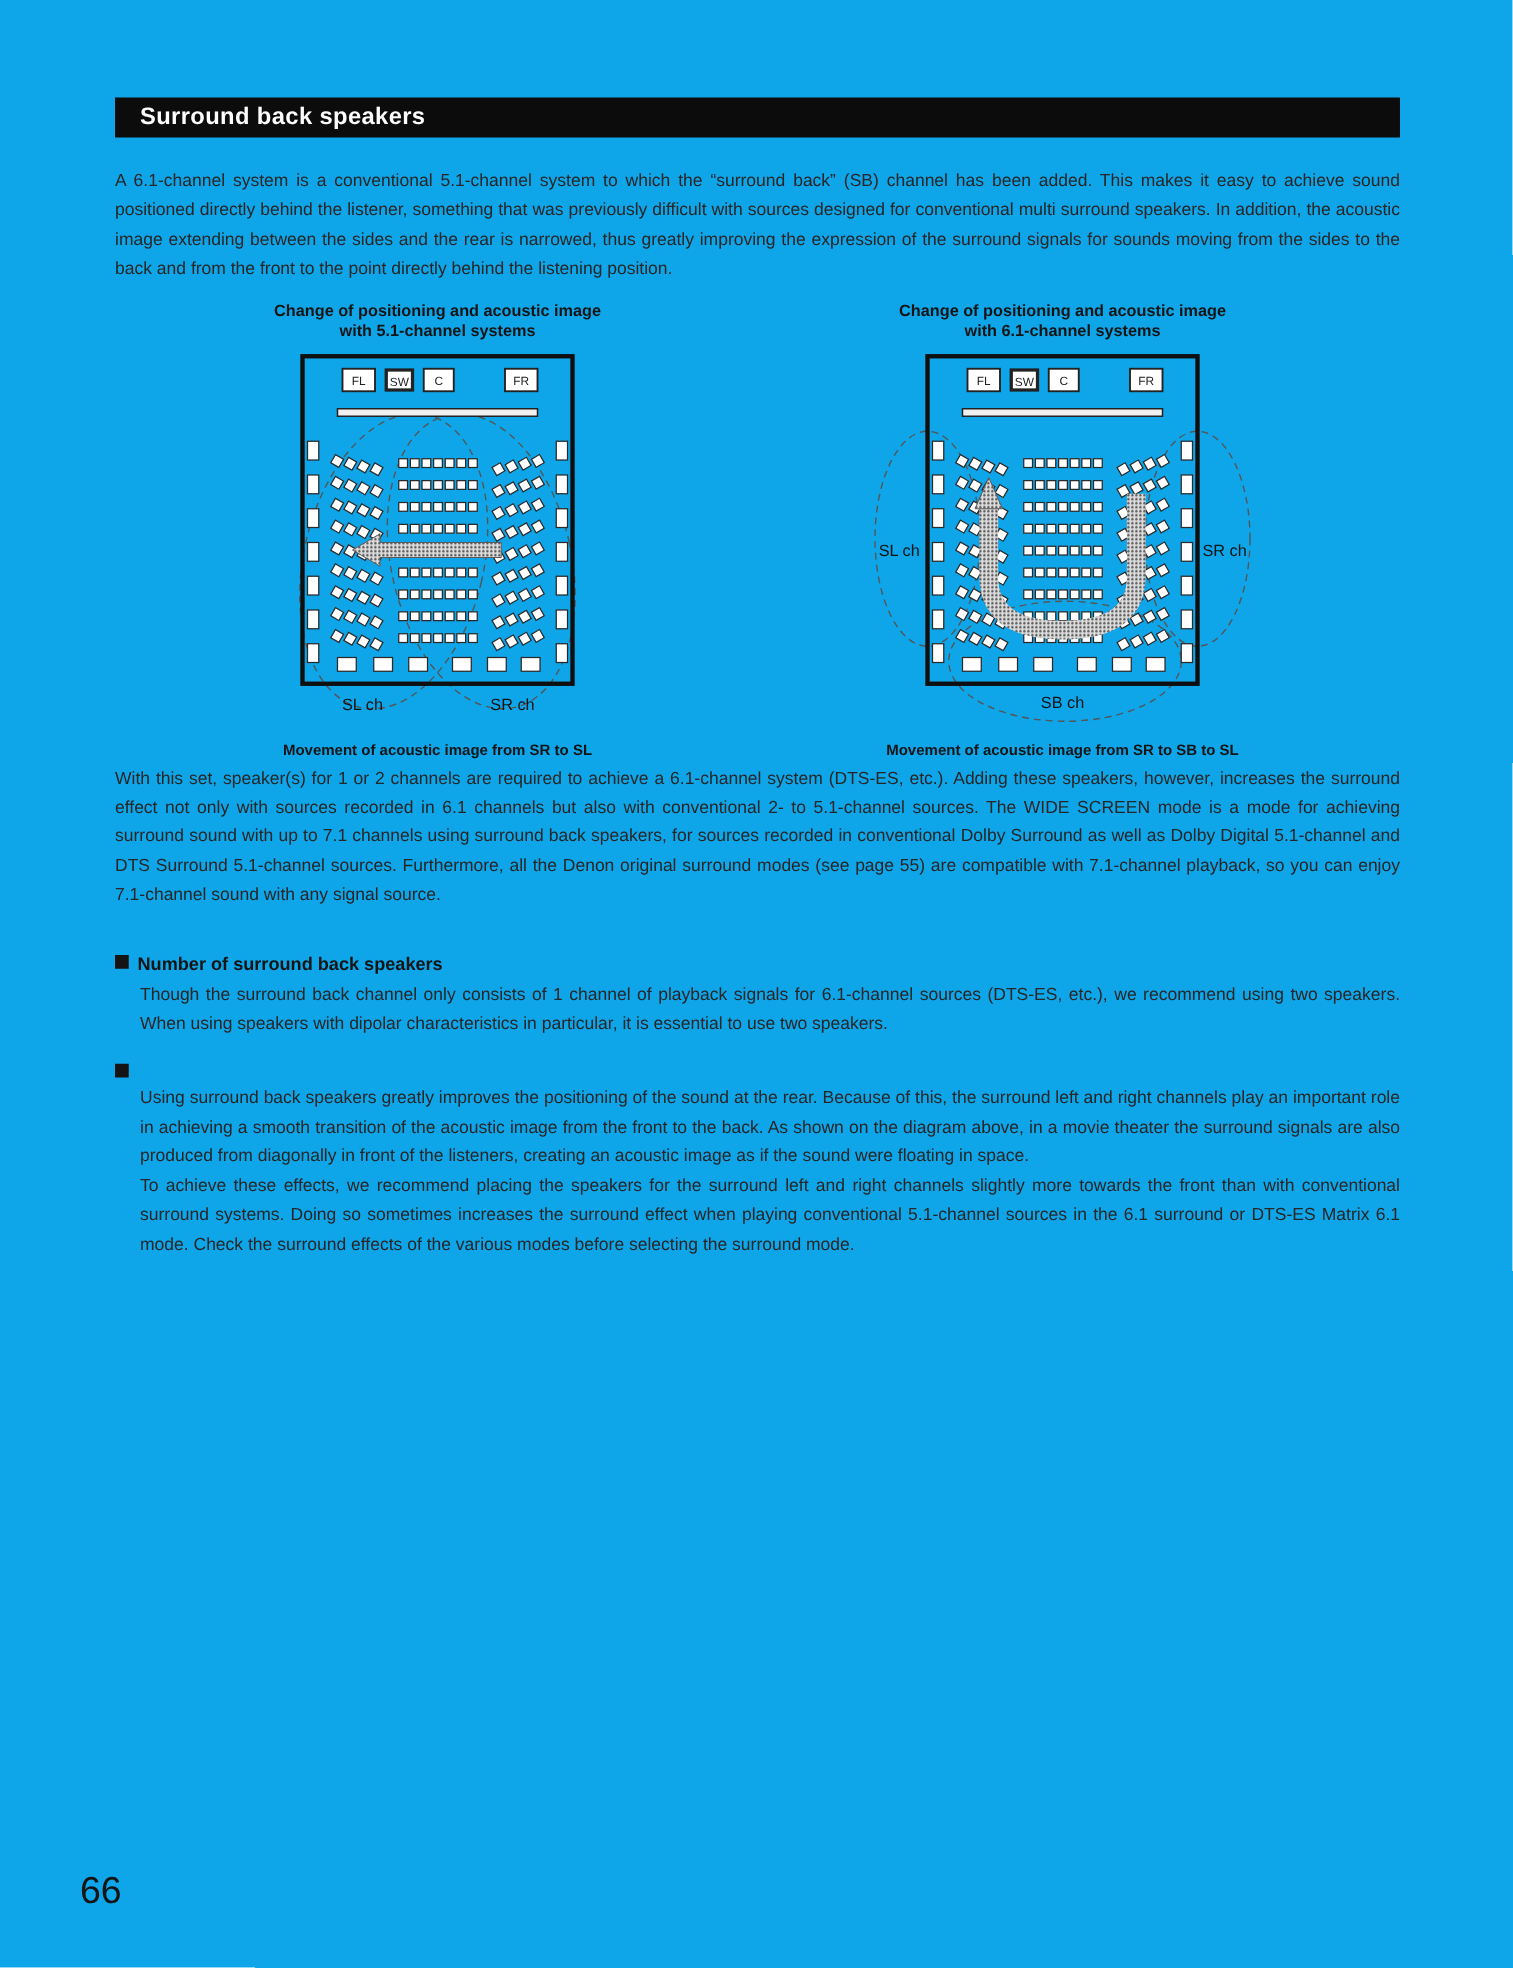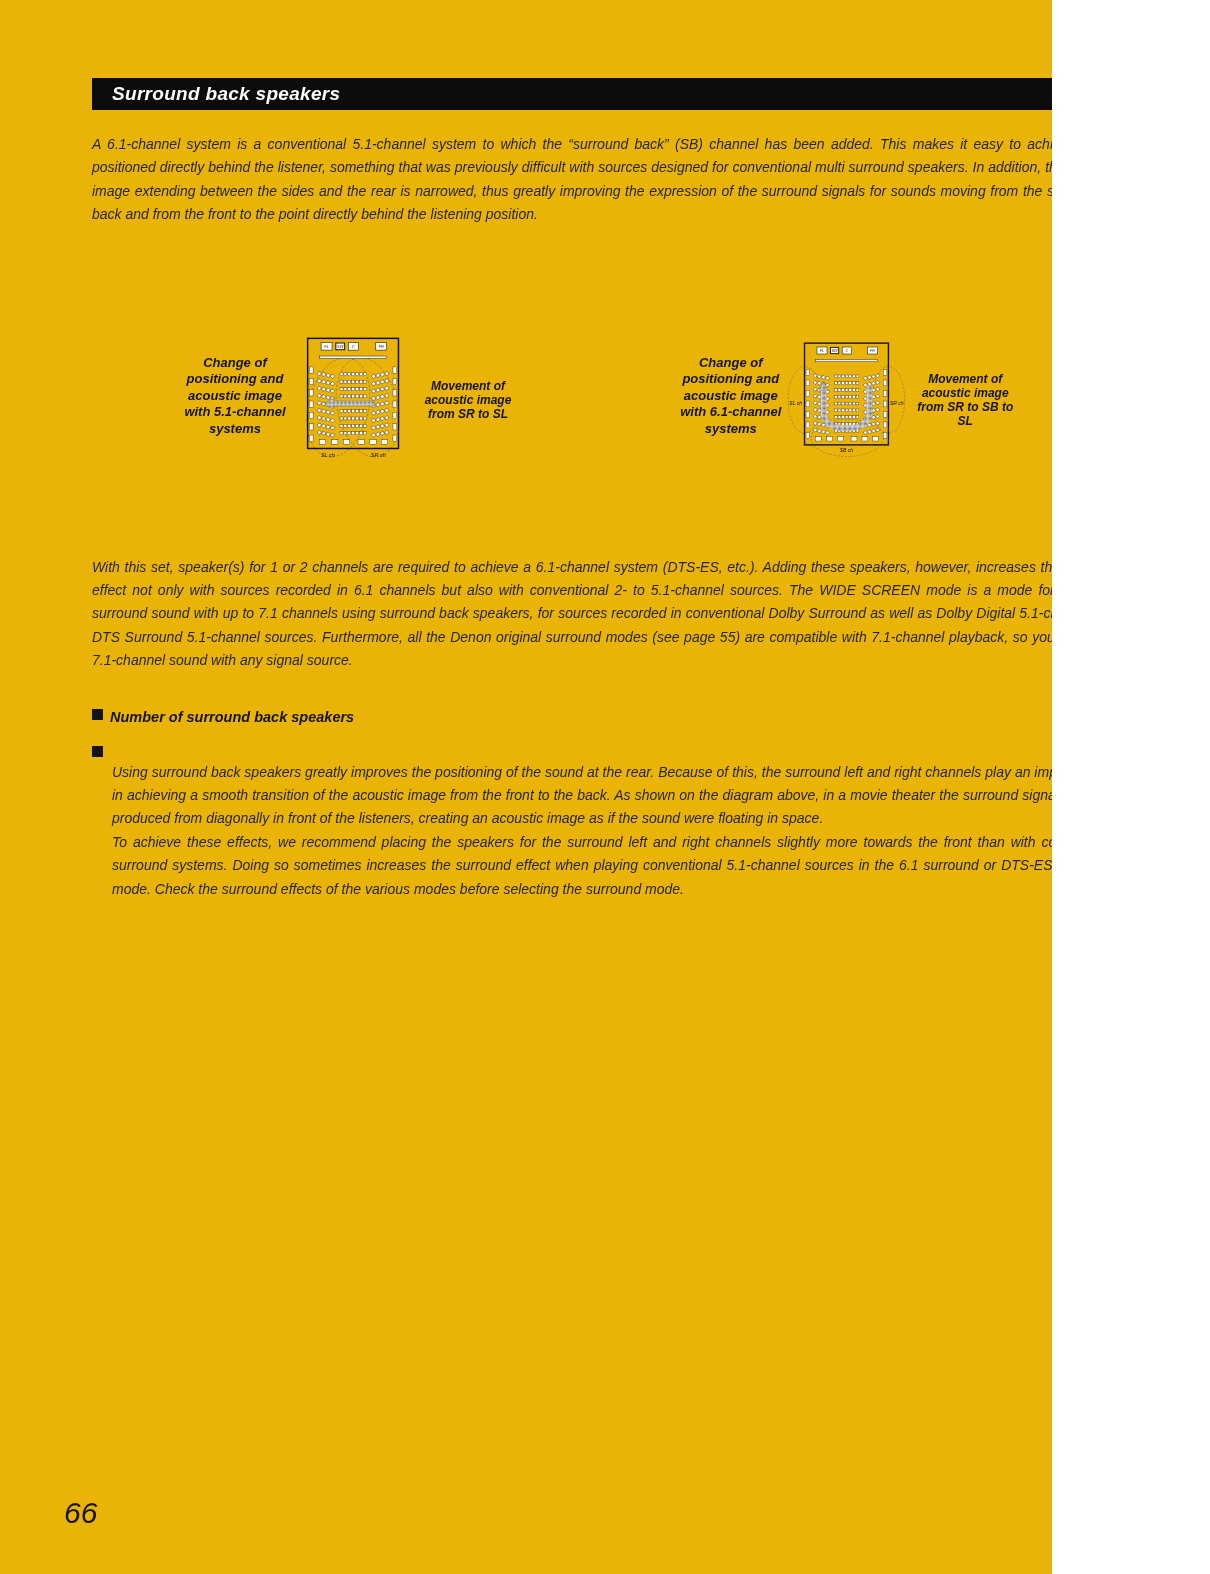--- a/index.html
+++ b/index.html
@@ -1,26 +1,26 @@
 <!DOCTYPE html>
 <html><head>
 <meta charset="utf-8">
 <style>
   html,body{margin:0;padding:0;background:#fff;}
-  .page{position:relative;width:1052px;height:1574px;background:#eab308;
-        font-family:"Liberation Sans",sans-serif;color:#222;overflow:hidden;font-style:italic;}
+  .page{position:relative;width:1210px;height:1574px;background:#0ea5e9;
+        font-family:"Liberation Sans",sans-serif;color:#222;overflow:hidden;}
   .content{position:absolute;left:92px;top:78px;width:1028px;}
 
   .bar{height:32px;background:#0c0c0c;color:#fdfdfd;display:flex;align-items:center;
        padding-left:20px;box-sizing:border-box;font-size:19px;font-weight:bold;letter-spacing:.3px;}
 
   .body{font-size:14px;line-height:23.4px;text-align:justify;color:#262626;margin:23px 0 0 0;}
 
   .diagrams{display:flex;margin-top:14px;padding-left:88px;gap:160px;}
-  .dcol{width:340px;display:flex;flex-direction:row;align-items:center;}
+  .dcol{width:340px;display:flex;flex-direction:column;align-items:center;}
   .dtitle{font-size:13px;font-weight:bold;text-align:center;line-height:16.5px;color:#141414;}
   .theater{margin-top:9px;display:block;}
   .dcap{font-size:12px;font-weight:bold;margin-top:8px;color:#141414;text-align:center;}
 
   .mid{margin-top:4px;}
 
   .section1{margin-top:36px;}
   .section2{margin-top:21px;}
   .shead{font-size:14.5px;font-weight:bold;color:#141414;margin:0;display:flex;}
   .sq{width:11px;height:11px;background:#141414;display:inline-block;margin-right:7px;flex:none;}
@@ -442,20 +442,21 @@
       </figure>
     </div>
 
     <p class="body mid">With this set, speaker(s) for 1 or 2 channels are required to achieve a 6.1-channel system (DTS-ES, etc.).  Adding these speakers, however, increases the surround effect not only with sources recorded in 6.1 channels but also with conventional 2- to 5.1-channel sources.  The WIDE SCREEN mode is a mode for achieving surround sound with up to 7.1 channels using surround back speakers, for sources recorded in conventional Dolby Surround as well as Dolby Digital 5.1-channel and DTS Surround 5.1-channel sources.  Furthermore, all the Denon original surround modes (see page 55) are compatible with 7.1-channel playback, so you can enjoy 7.1-channel sound with any signal source.</p>
 
     <div class="section1">
       <h3 class="shead">
         <span class="sq"></span>
         <span>Number of surround back speakers</span>
       </h3>
+      <p class="sbody first">Though the surround back channel only consists of 1 channel of playback signals for 6.1-channel sources (DTS-ES, etc.), we recommend using two speakers.  When using speakers with dipolar characteristics in particular, it is essential to use two speakers.</p>
     </div>
 
     <div class="section2">
       <h3 class="shead">
         <span class="sq"></span>
       </h3>
       <p class="sbody first">Using surround back speakers greatly improves the positioning of the sound at the rear.  Because of this, the surround left and right channels play an important role in achieving a smooth transition of the acoustic image from the front to the back.  As shown on the diagram above, in a movie theater the surround signals are also produced from diagonally in front of the listeners, creating an acoustic image as if the sound were floating in space.</p>
       <p class="sbody">To achieve these effects, we recommend placing the speakers for the surround left and right channels slightly more towards the front than with conventional surround systems.  Doing so sometimes increases the surround effect when playing conventional 5.1-channel sources in the 6.1 surround or DTS-ES Matrix 6.1 mode.  Check the surround effects of the various modes before selecting the surround mode.</p>
     </div>
 

